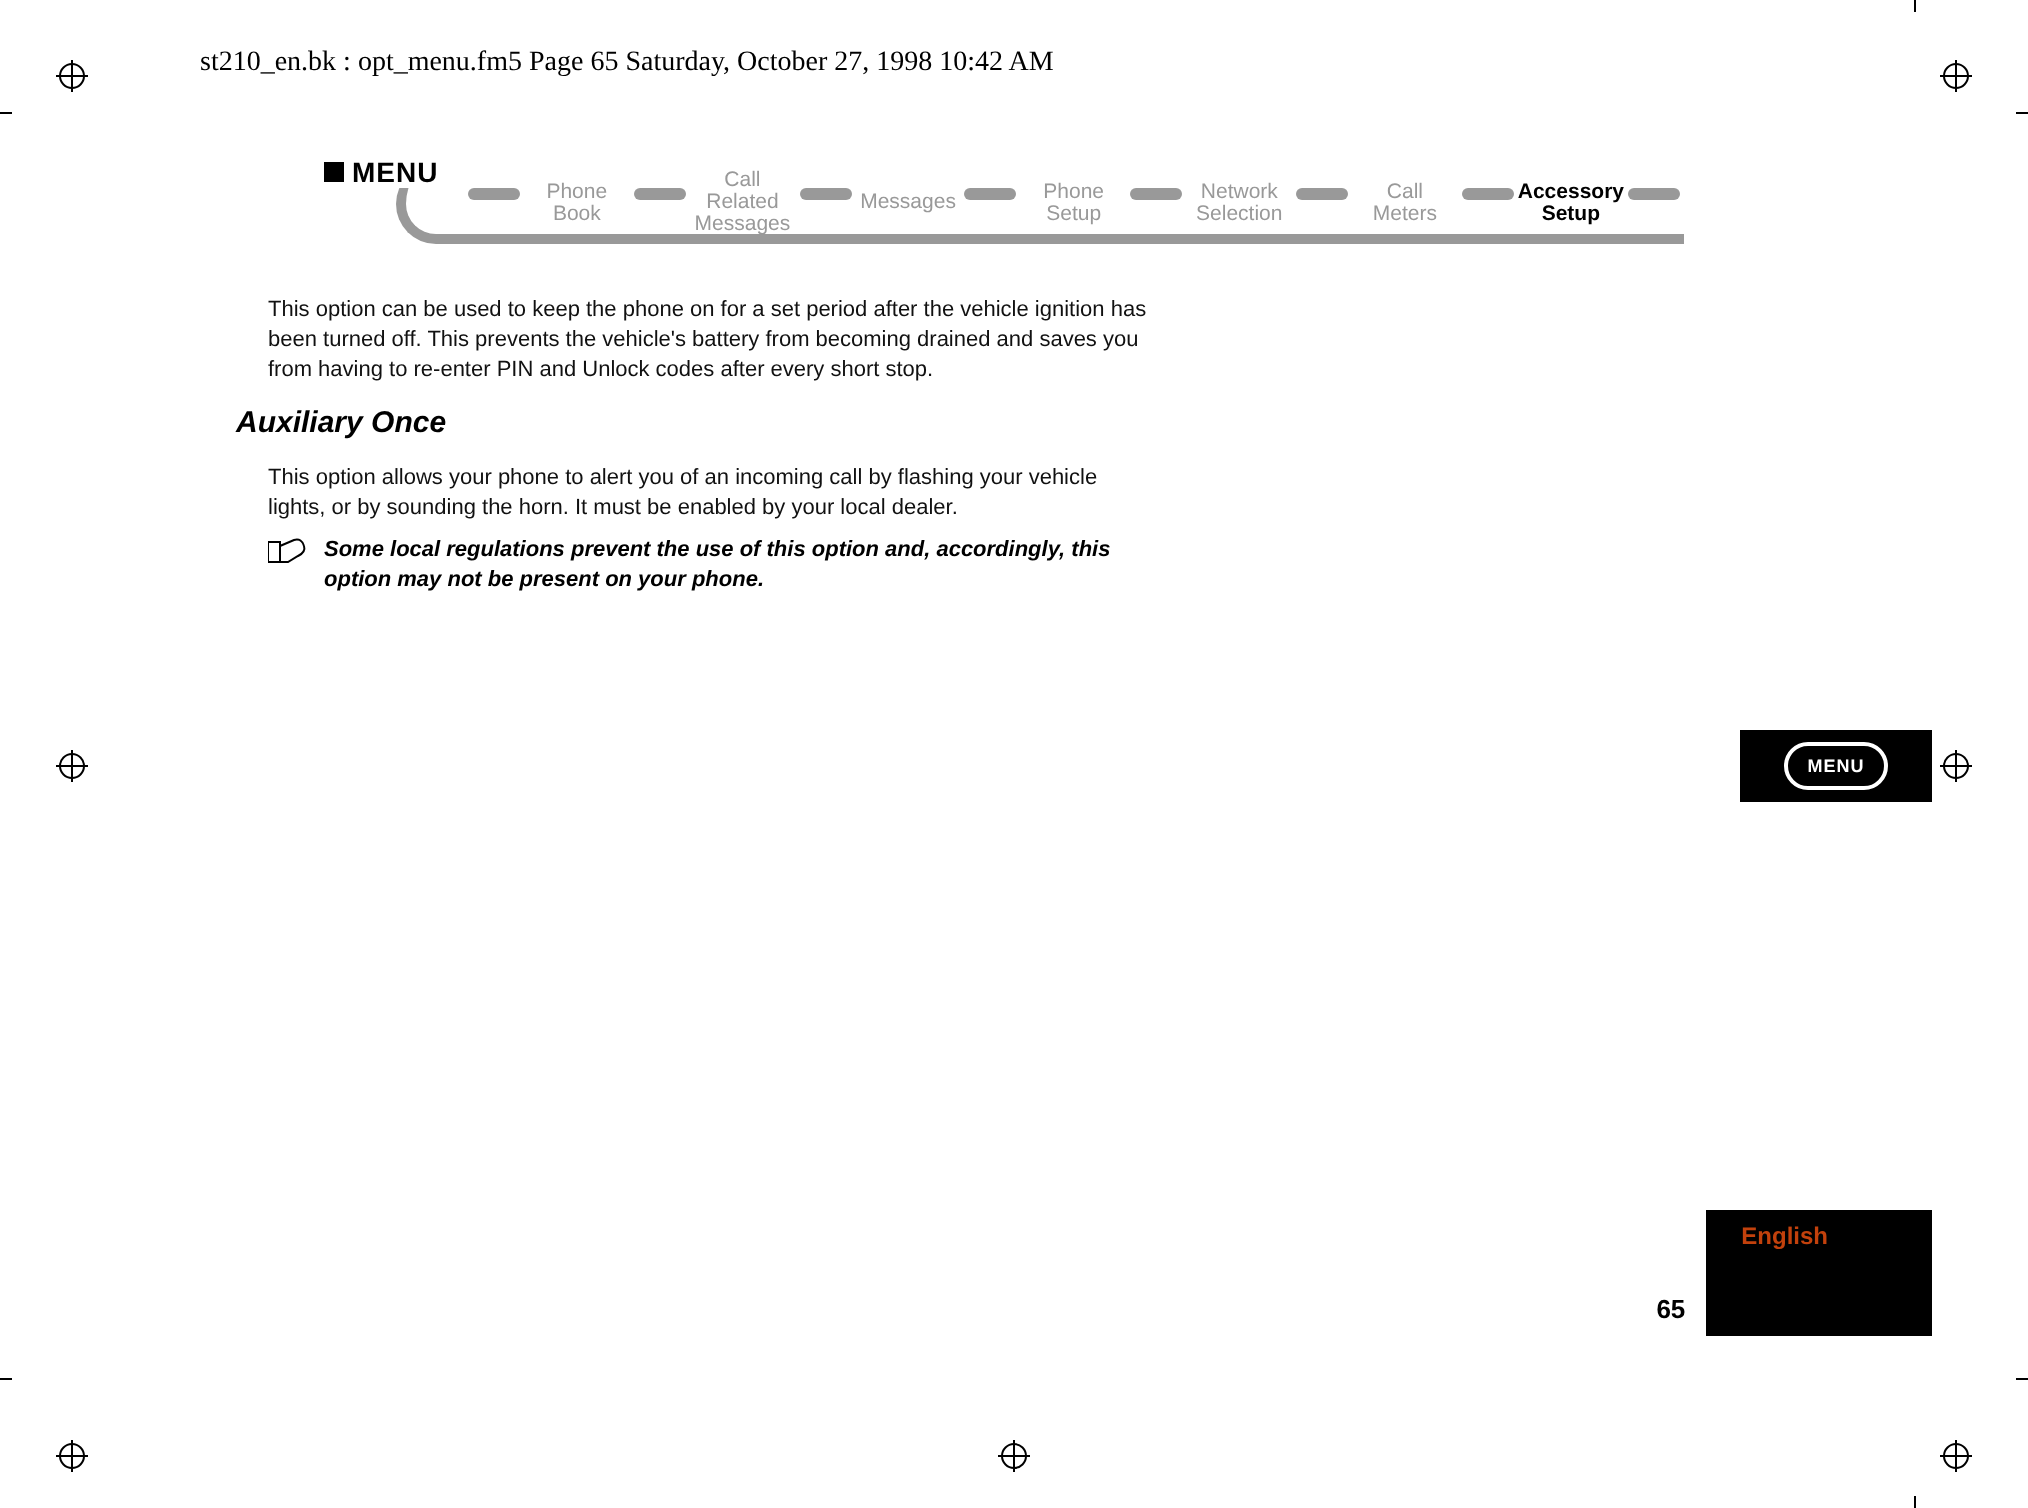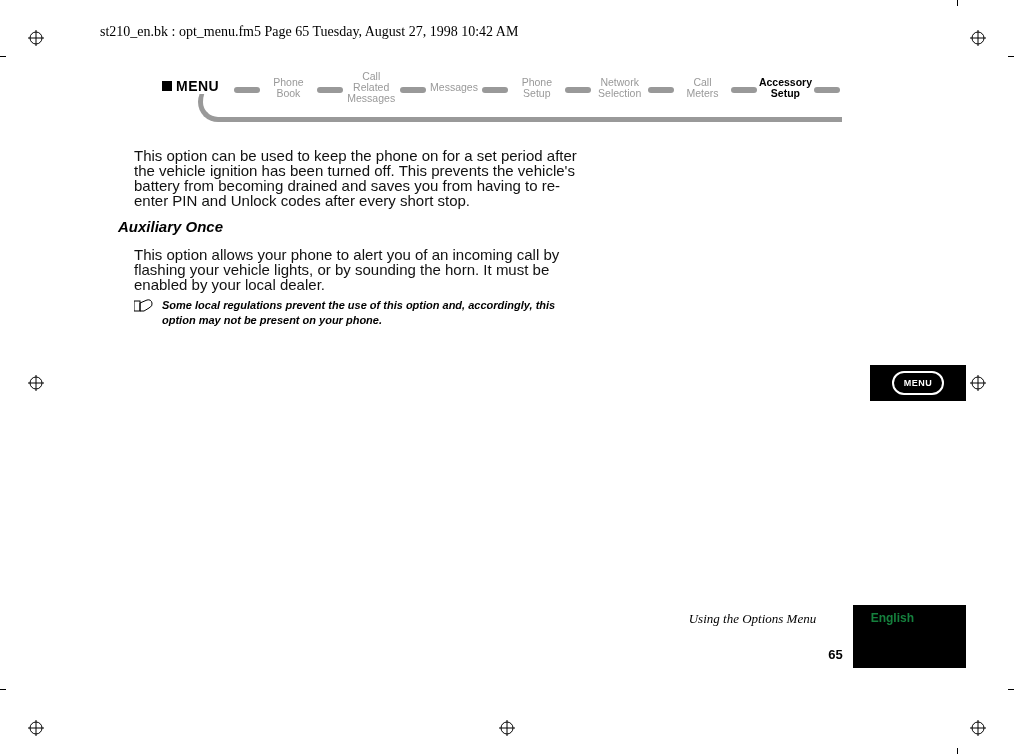--- a/index.html
+++ b/index.html
@@ -66,21 +66,21 @@
   .menulabel .tx { font-weight:bold; font-size:14px; letter-spacing:0.5px;}
   .menu-items {
     position:absolute; top:-7px; left:70px; right:0;
     display:flex; align-items:center; z-index:4;
   }
   .mitem {
     flex:1; text-align:center;
     font-size:10.5px; line-height:11px;
     color:#999; font-family: Arial, sans-serif;
   }
-  .mitem .l1 { display:block; }
+  .mitem .l1 { display:block;margin-top:14px; }
   .mitem .l2 { display:block; }
   .mitem.bold { color:#000; font-weight:bold; }
   .pill {
     width:26px; height:6px; background:#999; border-radius:3px; margin:0 2px;
     align-self:center; position:relative; top:2px; flex:0 0 26px;
   }
 
   
   .content {
     margin: 22px 0 0 34px;
@@ -88,21 +88,21 @@
   }
   h3 {
     font-family: Arial, sans-serif;
     font-style: italic;
     font-weight: bold;
     font-size: 15px;
     margin: 10px 0 4px 0;
   }
   .para {
     font-family: Arial, sans-serif;
-    font-size: 15px;
+    font-size: 11px;
     line-height: 15px;
     margin: 12px 0 6px 16px;
     color:#111;
   }
   .note-row {
     display:flex; gap:6px; margin:4px 0 0 16px;font-weight:bold;
   }
   .note-icon { width:22px; flex: 0 0 22px; }
   .note-text {
     font-family: Arial, sans-serif;
@@ -132,21 +132,21 @@
   .footer .chapter {
     font-family:"Times New Roman", serif; font-style:italic; font-size:13px;
     padding: 6px 8px 6px 8px;
   }
   .footer .pagenum {
     font-family: Arial, sans-serif; font-weight:bold; font-size:13px;
     padding: 6px 10px 6px 4px;
     margin-top: 36px;
   }
   .footer .langbox {
-    background:#000; color:#15803d; font-family:Arial,sans-serif; font-weight:bold;
+    background:#000; color:#c2410c; font-family:Arial,sans-serif; font-weight:bold;
     font-size:12px; padding:6px 52px 16px 18px;
   }
 </style>
 </head>
 <body>
 
 <div class="hair-left-top"></div>
 <div class="hair-right-top-v"></div>
 <div class="hair-right-top-h"></div>
 <div class="hair-bottom-left"></div>
@@ -196,21 +196,21 @@
     </svg>
 </div>
 <div class="cropmark crop-br">
   <svg width="16" height="16">
       <circle cx="8" cy="8" r="6" fill="none" stroke="#000" stroke-width="1"></circle>
       <line x1="0" y1="8" x2="16" y2="8" stroke="#000"></line>
       <line x1="8" y1="0" x2="8" y2="16" stroke="#000"></line>
     </svg>
 </div>
 
-<div class="header-line">st210_en.bk : opt_menu.fm5  Page 65  Tuesday, August 27, 1998  10:42 AM</div>
+<div class="header-line">st210_en.bk : opt_menu.fm5  Page 65  Saturday, October 27, 1998  10:42 AM</div>
 
 <div class="page">
 
   <div class="menubar">
     <div class="ribbon"></div>
     <div class="menulabel">
       <span class="sq"></span>
       <span class="tx">MENU</span>
     </div>
     <div class="menu-items">
@@ -267,18 +267,17 @@
       </div>
       <div class="note-text">Some local regulations prevent the use of this option and, accordingly, this option may not be present on your phone.</div>
     </div>
   </div>
 
   <div class="sidetab">
     <div class="oval">MENU</div>
   </div>
 
   <div class="footer">
-    <div class="chapter">Using the Options Menu</div>
     <div class="pagenum">65</div>
     <div class="langbox">English</div>
   </div>
 
 </div>
 
 </body></html>

